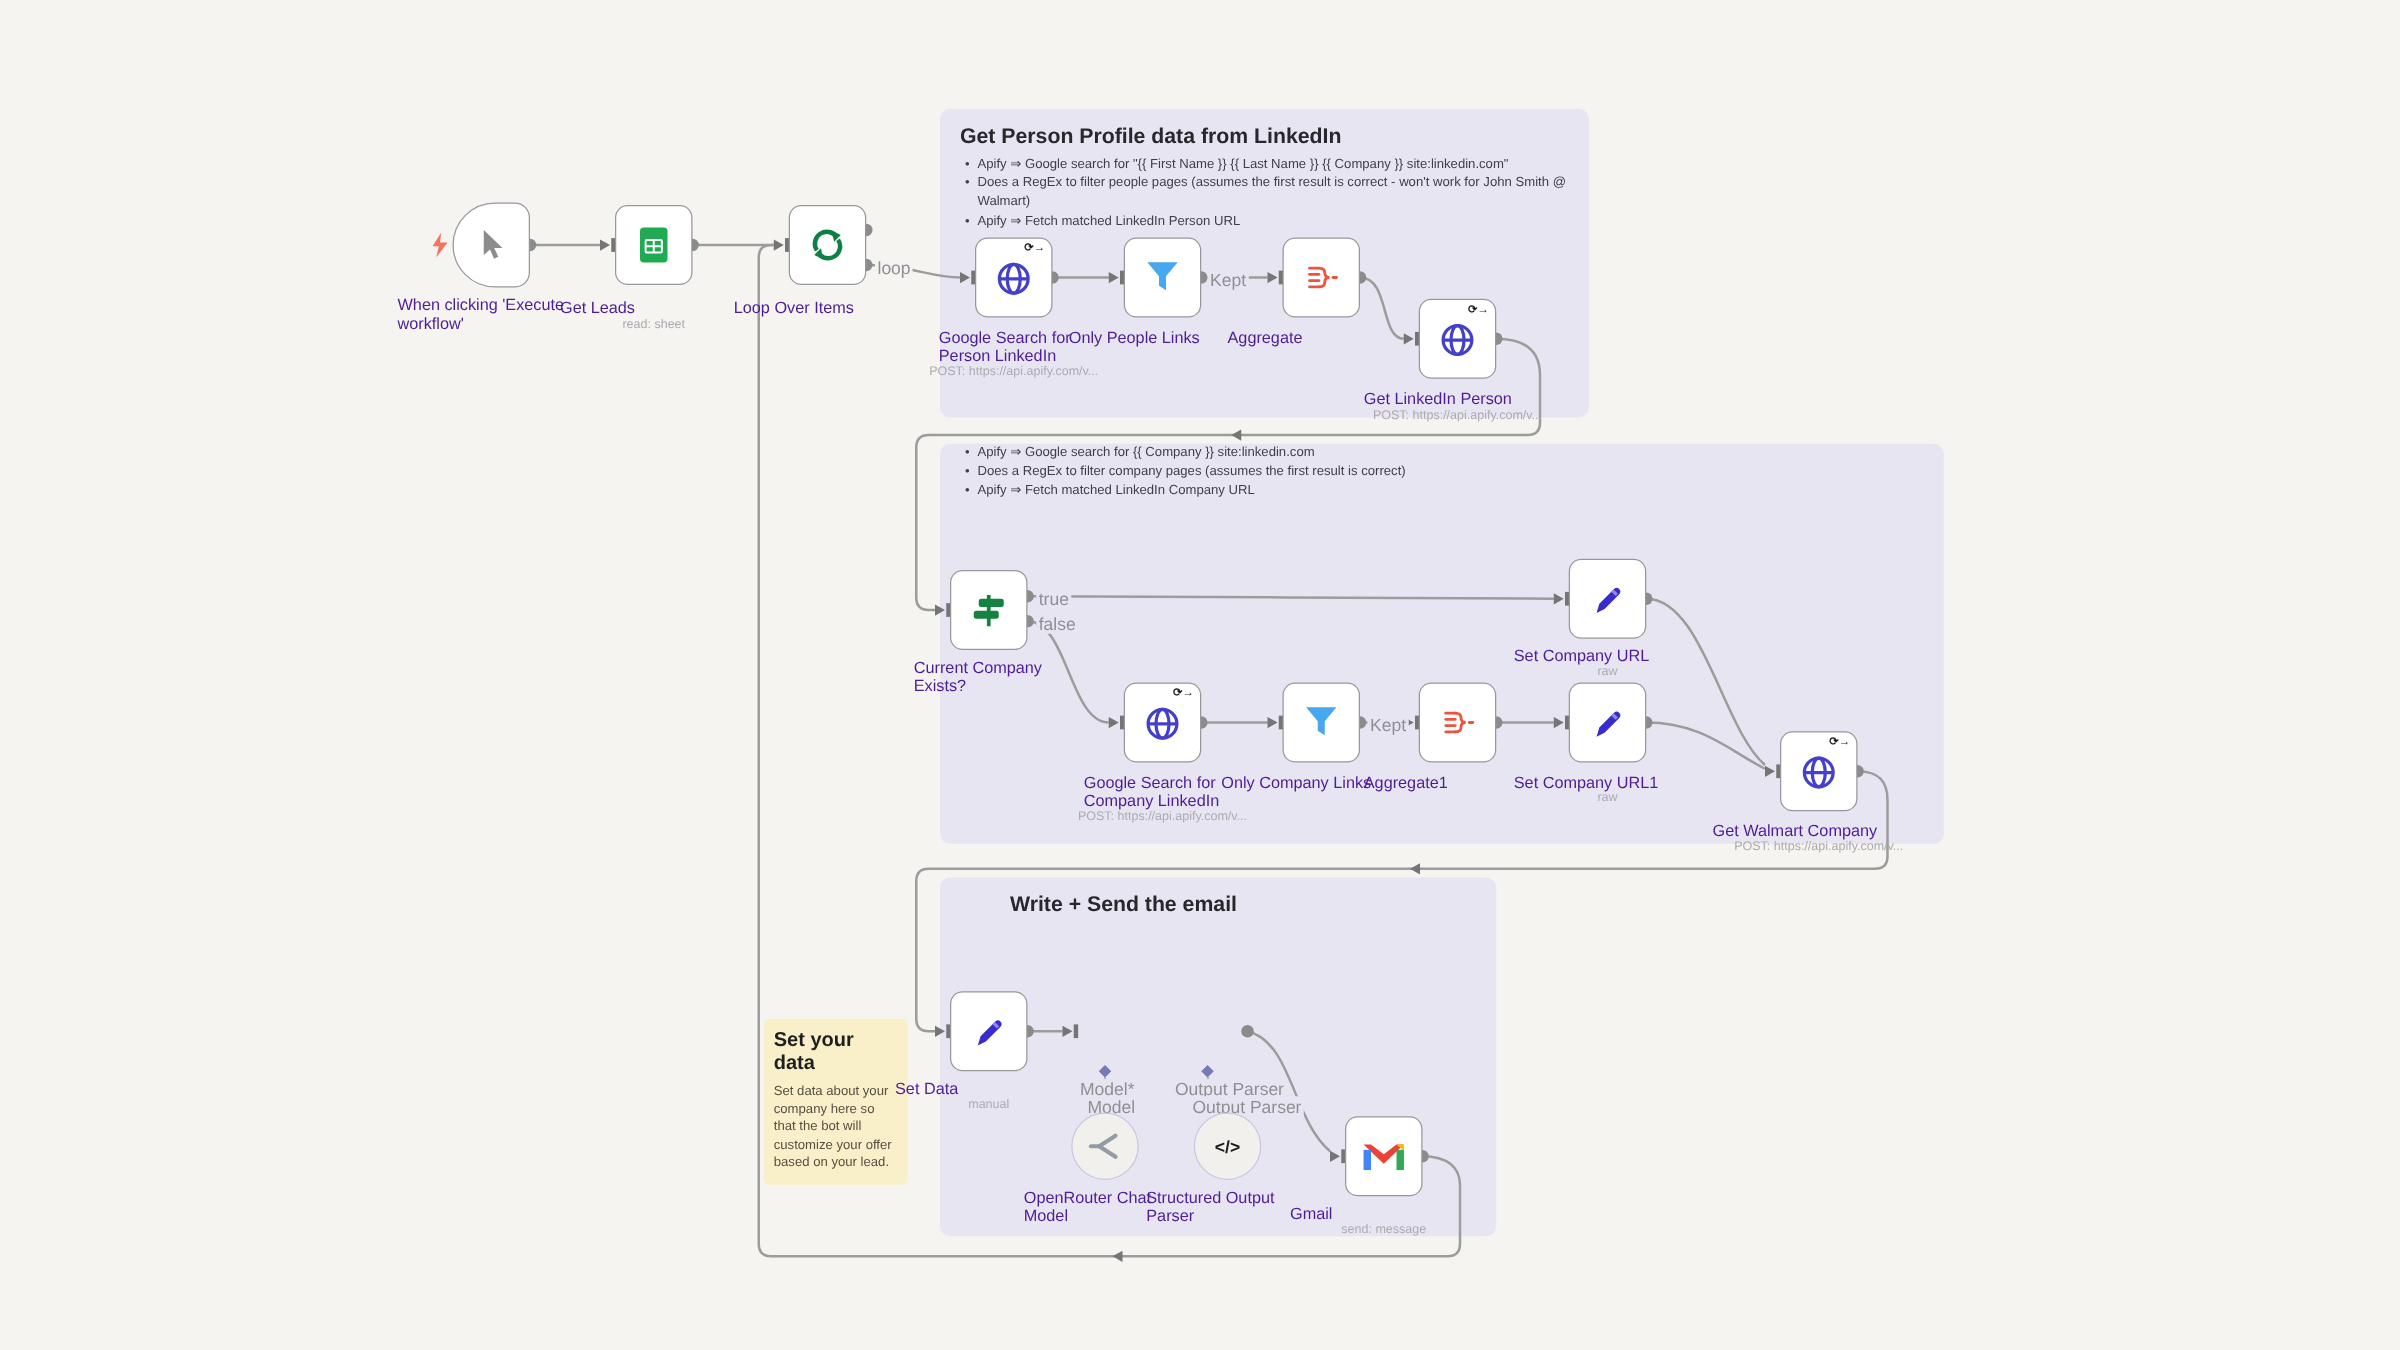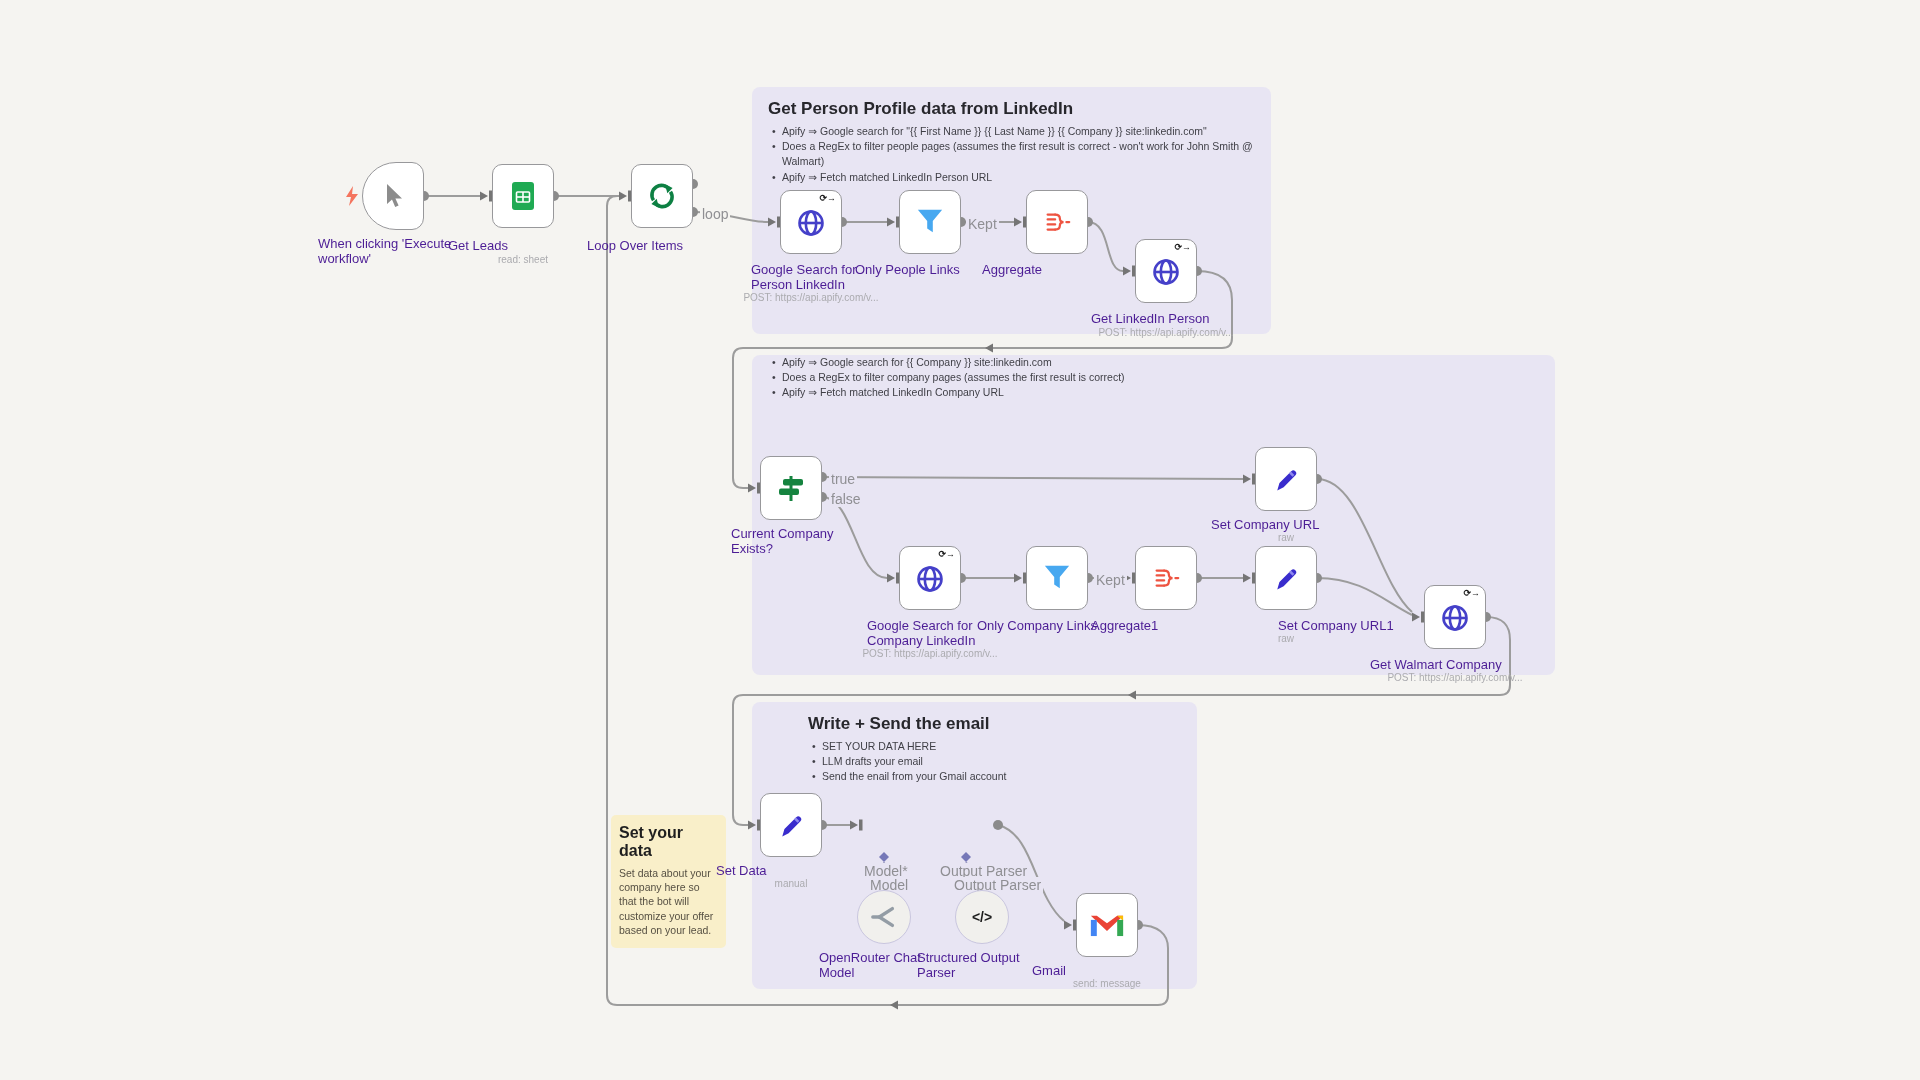--- a/index.html
+++ b/index.html
@@ -57,25 +57,20 @@
   <div class="group" style="left:752px; top:355px; width:803px; height:320px;">
     <div class="bullets">
       <div class="bullet">Apify ⇒ Google search for {{ Company }} site:linkedin.com</div>
       <div class="bullet">Does a RegEx to filter company pages (assumes the first result is correct)</div>
       <div class="bullet">Apify ⇒ Fetch matched LinkedIn Company URL</div>
     </div>
   </div>
 
   <div class="group" style="left:752px; top:702px; width:445px; height:287px;padding-left:40px;">
     <div class="group-title">Write + Send the email</div>
-    <div class="bullets">
-      <div class="bullet">SET YOUR DATA HERE</div>
-      <div class="bullet">LLM drafts your email</div>
-      <div class="bullet">Send the enail from your Gmail account</div>
-    </div>
   </div>
 
   <div class="sticky" style="left:611px; top:785px; width:115px; height:133px;">
     <div class="sticky-title">Set your data</div>
     <div class="sticky-body">Set data about your company here so that the bot will customize your offer based on your lead.</div>
   </div>
 
   <svg id="edges" width="1920" height="1080">
     <g stroke="#9c9c9c" stroke-width="2" fill="none">
       <path d="M424 196 L480 196"></path>
@@ -306,21 +301,21 @@
     </svg>
   </div>
   <div class="node-label" style="left:1091px; top:618px; width:150px;">Aggregate1</div>
 
   <div class="node" style="left:1255px; top:546px;">
     <svg width="28" height="28" viewBox="0 0 32 32">
       <path d="M6 29 L8.5 20.5 L22 7 a3.4 3.4 0 0 1 4.8 4.8 L13.3 25.3 Z" fill="#392ccd"></path>
       <line x1="20.5" y1="8.5" x2="24.5" y2="12.5" stroke="#8e88ef" stroke-width="3"></line>
     </svg>
   </div>
-  <div class="node-label" style="left:1278px; top:618px; width:150px;">Set Company URL1</div>
+  <div class="node-label" style="left:1211px; top:618px; width:150px;">Set Company URL1</div>
   <div class="node-sub" style="left:1211px; top:633px; width:150px;">raw</div>
 
   <div class="node" style="left:1424px; top:585px;">
     <span class="badge">⟳→</span>
     <svg width="30" height="30" viewBox="0 0 30 30">
       <circle cx="15" cy="16" r="11.5" stroke="#4540c9" stroke-width="2.6" fill="none"></circle>
       <ellipse cx="15" cy="16" rx="5.2" ry="11.5" stroke="#4540c9" stroke-width="2.6" fill="none"></ellipse>
       <line x1="3.5" y1="16" x2="26.5" y2="16" stroke="#4540c9" stroke-width="2.6"></line>
     </svg>
   </div>

